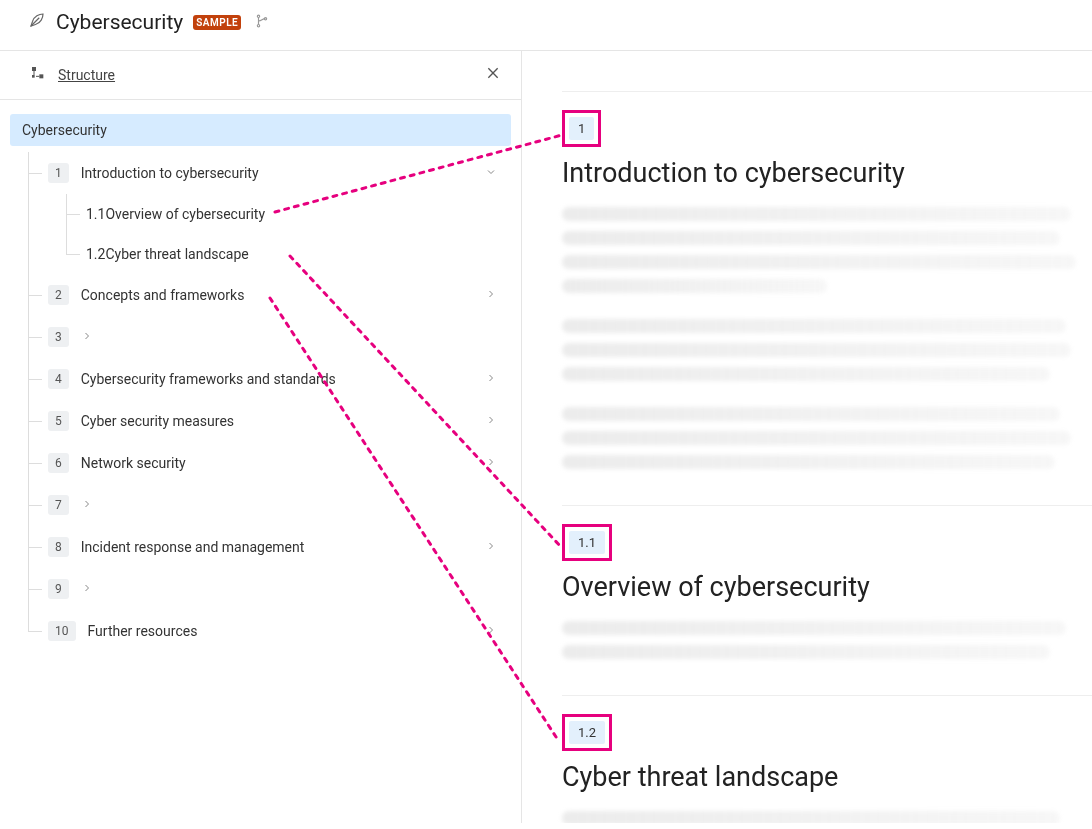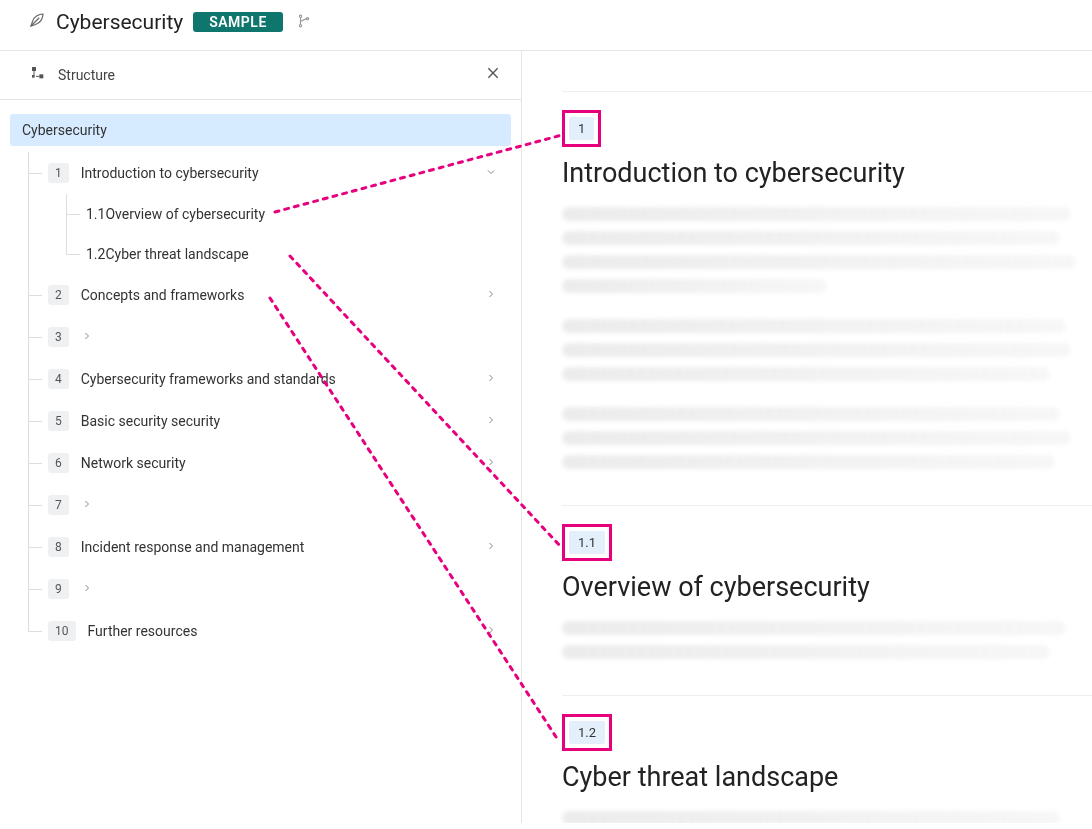--- a/index.html
+++ b/index.html
@@ -23,26 +23,26 @@
   .feather-icon {
     width: 18px; height: 18px;
     color: #666;
   }
   .header-title {
     font-size: 21px;
     font-weight: 400;
     color: #222;
   }
   .sample-badge {
-    background: #0f766e;
+    background: #c2410c;
     color: #fff;
-    font-size: 14px;
+    font-size: 10px;
     font-weight: 600;
     letter-spacing: 0.5px;
-    padding: 2px 16px;
+    padding: 2px 3px;
     border-radius: 3px;
   }
   .branch-icon {
     width: 14px; height: 14px;
     color: #999;
     margin-left: 4px;
   }
 
   .main {
     display: flex;
@@ -64,21 +64,21 @@
     justify-content: space-between;
     padding: 14px 20px 14px 30px;
     border-bottom: 1px solid #e5e5e5;
   }
   .sidebar-header-left {
     display: flex;
     align-items: center;
     gap: 12px;
   }
   .structure-icon { width: 16px; height: 16px; color: #555; }
-  .sidebar-title { font-size: 14px; color: #444; }
+  .sidebar-title { font-size: 14px; color: #444; text-decoration: underline; }
   .close-x { width: 16px; height: 16px; color: #555; cursor: pointer; }
 
   .tree {
     padding: 14px 10px 20px 10px;
     overflow-y: auto;
   }
   .tree-root {
     background: #d6ebff;
     padding: 8px 12px;
     border-radius: 3px;
@@ -302,21 +302,21 @@
         </div>
         <div class="tree-item">
           <span class="num">4</span>
           <span class="label">Cybersecurity frameworks and standards</span>
           <span><svg class="chev" viewBox="0 0 24 24" fill="none" stroke="currentColor" stroke-width="2">
                 <polyline points="9 6 15 12 9 18"></polyline>
               </svg></span>
         </div>
         <div class="tree-item">
           <span class="num">5</span>
-          <span class="label">Basic security security</span>
+          <span class="label">Cyber security measures</span>
           <span><svg class="chev" viewBox="0 0 24 24" fill="none" stroke="currentColor" stroke-width="2">
                 <polyline points="9 6 15 12 9 18"></polyline>
               </svg></span>
         </div>
         <div class="tree-item">
           <span class="num">6</span>
           <span class="label">Network security</span>
           <span><svg class="chev" viewBox="0 0 24 24" fill="none" stroke="currentColor" stroke-width="2">
                 <polyline points="9 6 15 12 9 18"></polyline>
               </svg></span>

